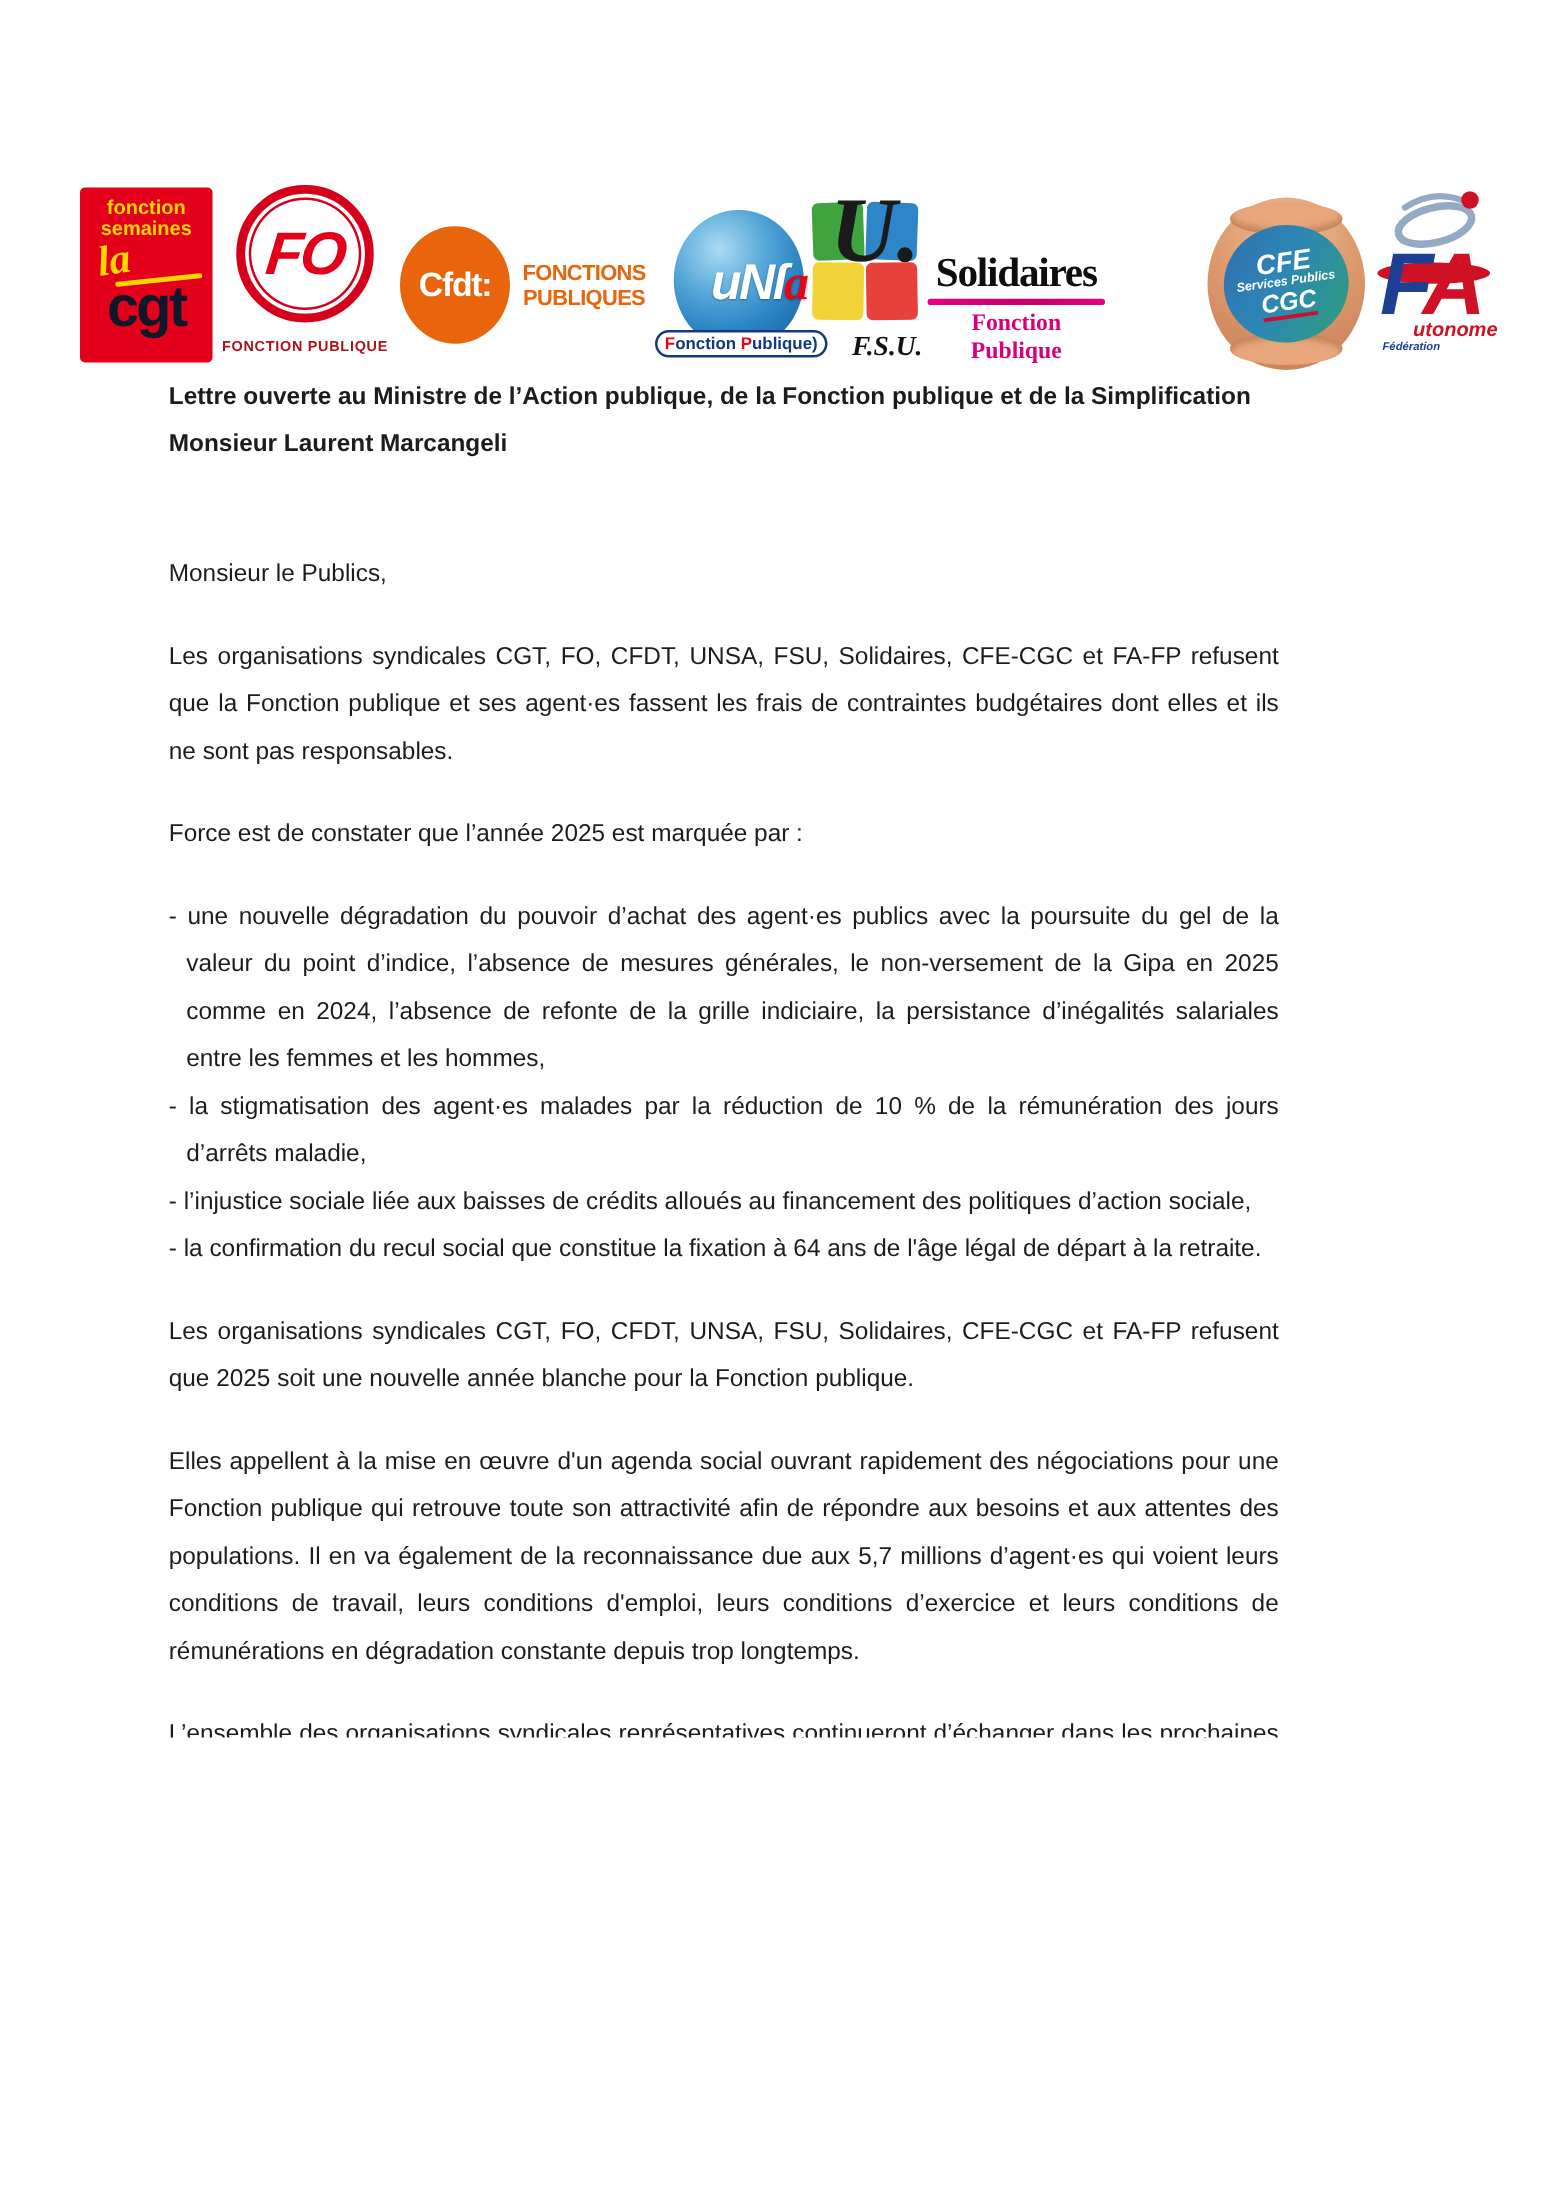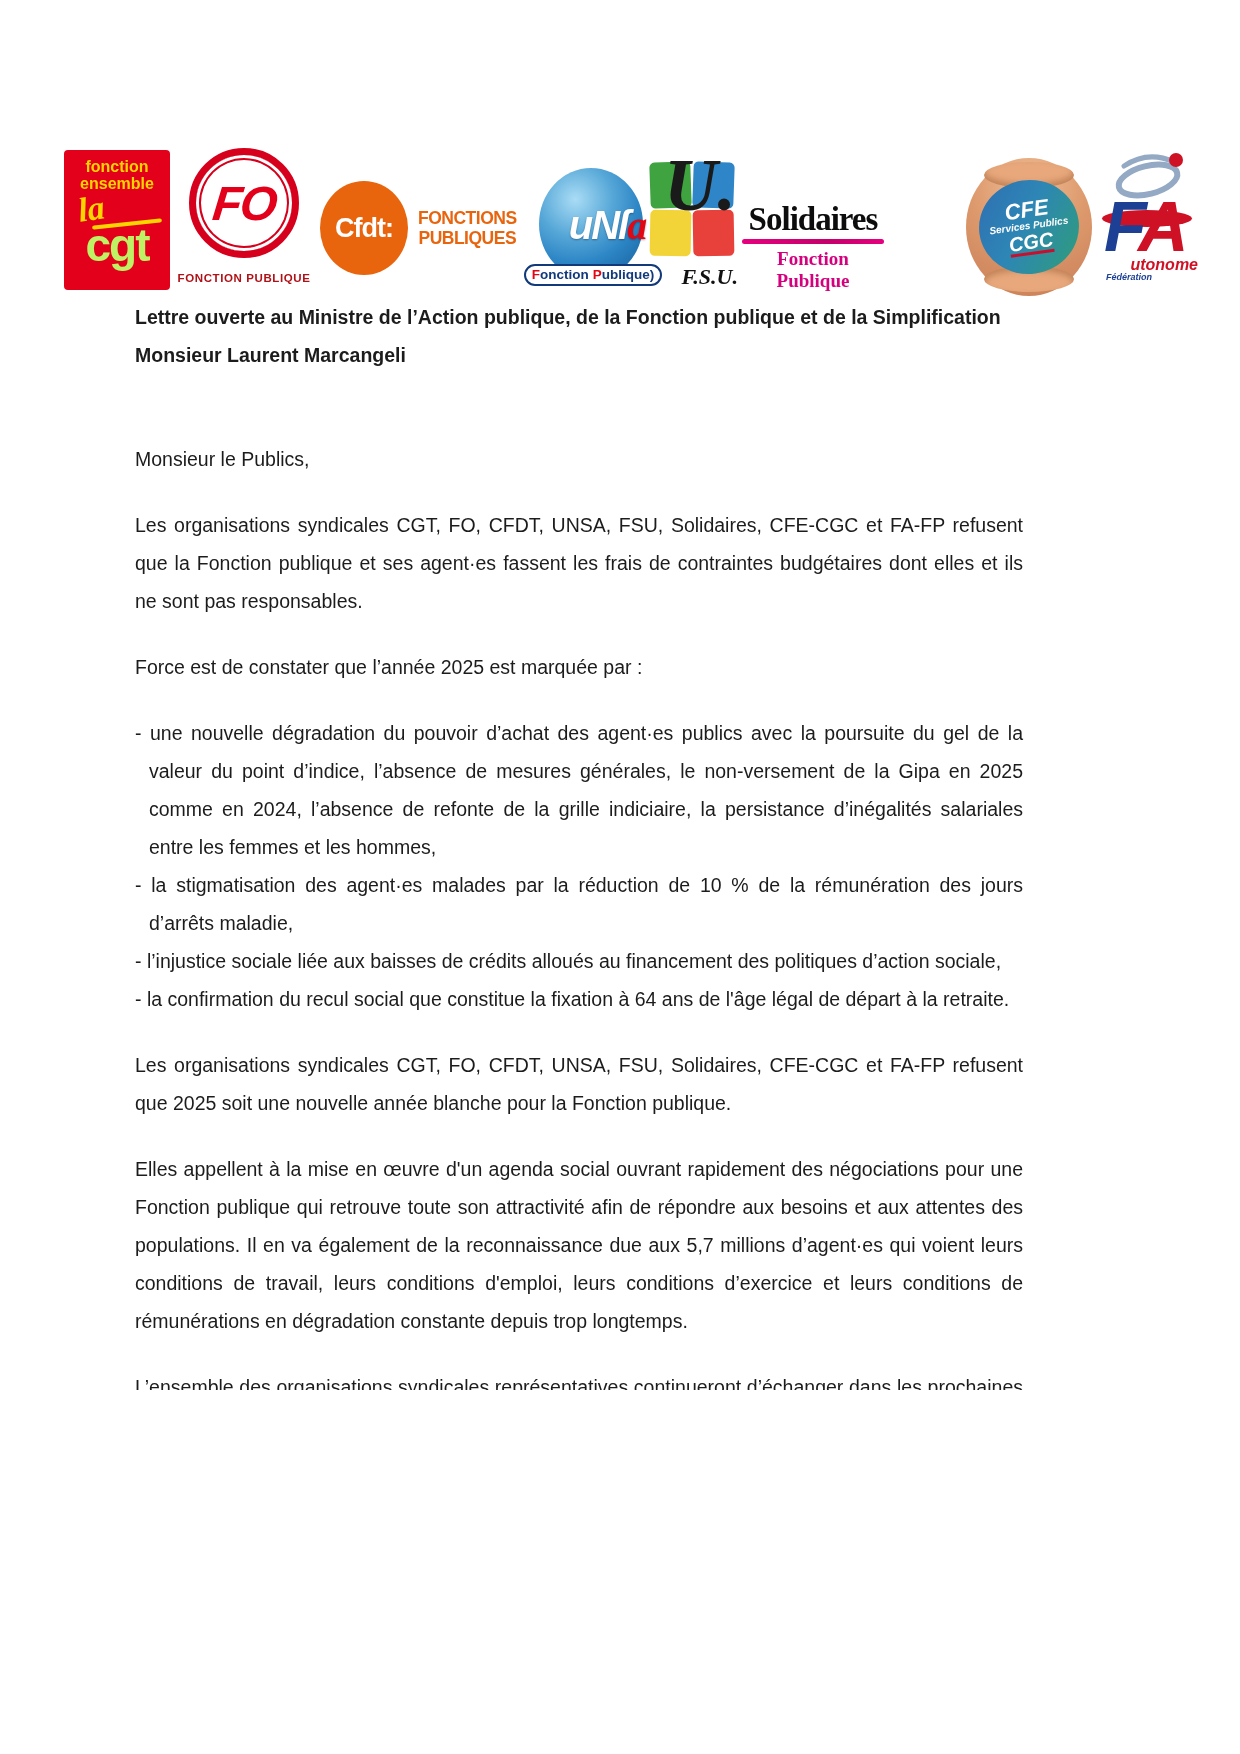--- a/index.html
+++ b/index.html
@@ -12,21 +12,21 @@
 
   
   .logo{position:absolute;}
   
   .logo-cgt{left:64px;top:150px;width:106px;height:140px;background:#e2001a;border-radius:4px;
     display:flex;flex-direction:column;align-items:center;padding-top:8px;box-sizing:border-box;}
   .cgt-top{color:#ffd500;font-weight:bold;font-size:16px;line-height:17px;text-align:center;letter-spacing:0;}
   .cgt-la{color:#ffd500;font-family:"Liberation Serif",serif;font-style:italic;font-weight:bold;
     font-size:34px;line-height:22px;align-self:flex-start;margin-left:14px;margin-top:6px;transform:rotate(-8deg);}
   .cgt-swash{width:70px;height:4px;background:#ffd500;border-radius:2px;margin-top:2px;align-self:flex-end;margin-right:8px;transform:rotate(-6deg);}
-  .cgt-main{color:#bef264;font-weight:bold;font-size:46px;line-height:42px;letter-spacing:-2px;margin-top:-2px;}
+  .cgt-main{color:#0f172a;font-weight:bold;font-size:46px;line-height:42px;letter-spacing:-2px;margin-top:-2px;}
   
   .logo-fo{left:188px;top:148px;width:112px;height:142px;display:flex;flex-direction:column;align-items:center;}
   .fo-circle{width:96px;height:96px;border:7px solid #d6001c;border-radius:50%;box-shadow:inset 0 0 0 3px #fff,inset 0 0 0 5px #d6001c;
     display:flex;align-items:center;justify-content:center;}
   .fo-main{color:#e2001a;font-weight:900;font-style:italic;font-size:48px;letter-spacing:-2px;transform:skewX(-6deg);}
   .fo-sub{color:#b01117;font-weight:bold;font-size:11.5px;letter-spacing:0.6px;margin-top:14px;white-space:nowrap;}
   
   .logo-cfdt{left:320px;top:178px;width:180px;height:100px;display:flex;align-items:center;text-align:center;}
   .cfdt-circle{width:88px;height:94px;background:#e8650d;border-radius:50%;display:flex;align-items:center;justify-content:center;flex:none;}
   .cfdt-main{color:#fff;font-weight:900;font-size:27px;letter-spacing:-1px;}
@@ -90,21 +90,21 @@
   .date-line{margin:28px 0 0 16px;}
 </style>
 </head>
 <body>
 
 <div class="page">
 
   <div class="logo logo-cgt">
     <div class="cgt-top">
       <span>fonction</span><br>
-      <span>ensemble</span>
+      <span>semaines</span>
     </div>
     <div class="cgt-la">la</div>
     <div class="cgt-swash"></div>
     <div class="cgt-main">cgt</div>
   </div>
 
   <div class="logo logo-fo">
     <div class="fo-circle">
       <span class="fo-main">FO</span>
     </div>

